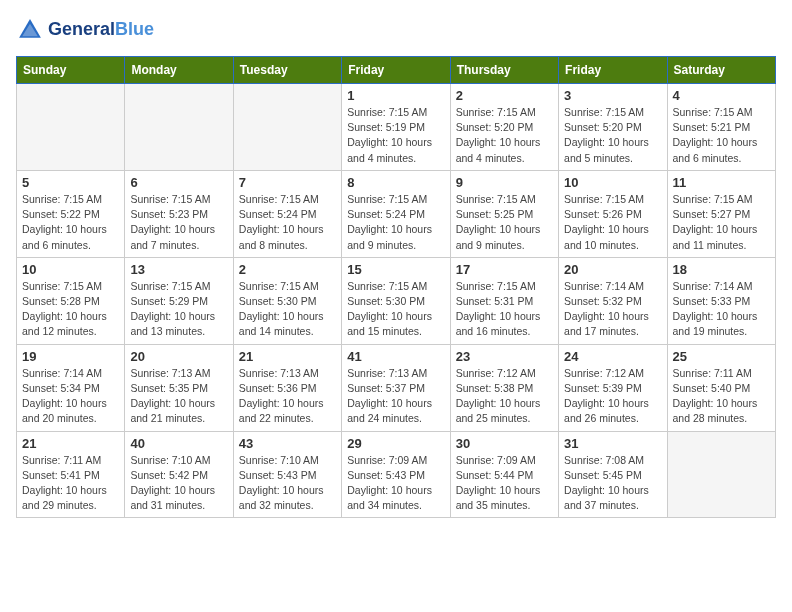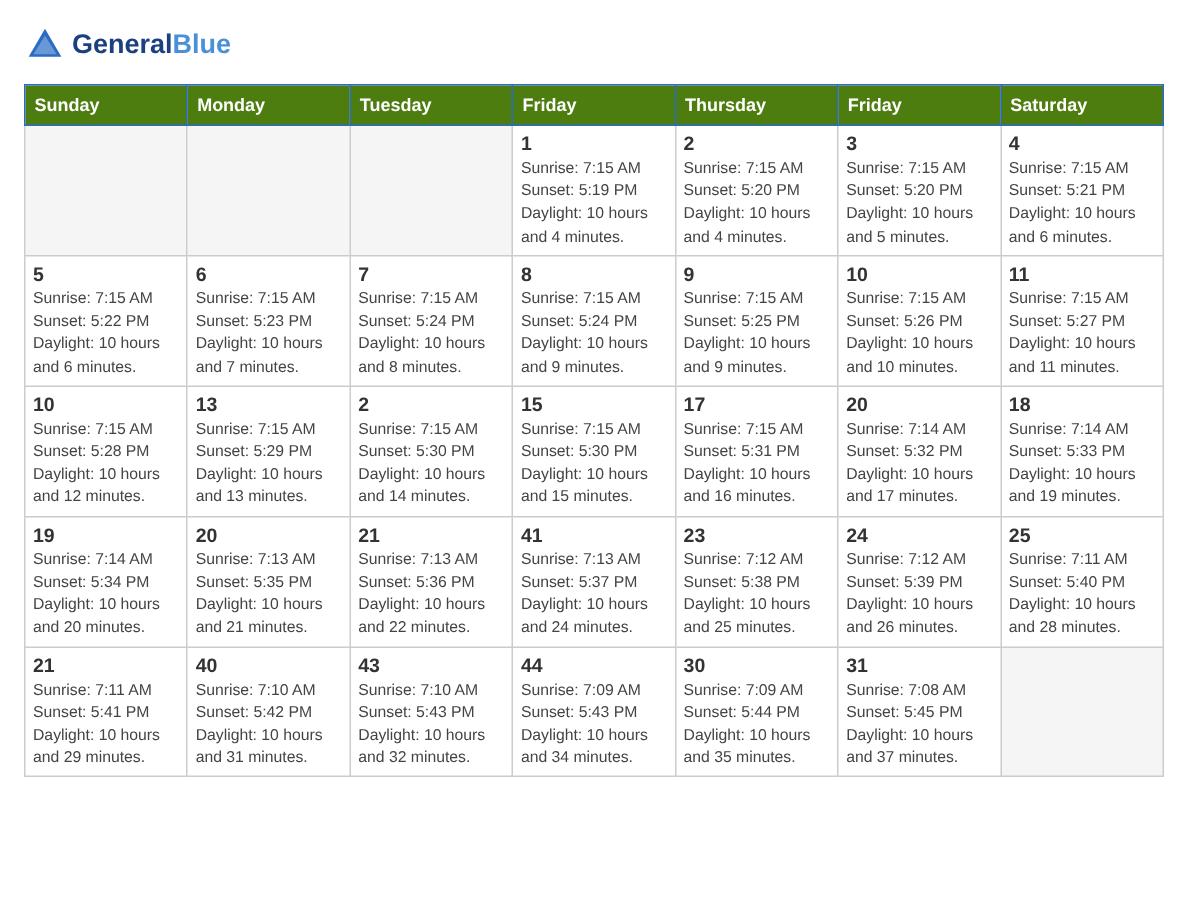--- a/index.html
+++ b/index.html
@@ -237,21 +237,21 @@
         </td>
         <td>
           <span class="day-num">40</span>
           <div class="day-info">Sunrise: 7:10 AM<br>Sunset: 5:42 PM<br>Daylight: 10 hours<br>and 31 minutes.</div>
         </td>
         <td>
           <span class="day-num">43</span>
           <div class="day-info">Sunrise: 7:10 AM<br>Sunset: 5:43 PM<br>Daylight: 10 hours<br>and 32 minutes.</div>
         </td>
         <td>
-          <span class="day-num">44</span>
+          <span class="day-num">29</span>
           <div class="day-info">Sunrise: 7:09 AM<br>Sunset: 5:43 PM<br>Daylight: 10 hours<br>and 34 minutes.</div>
         </td>
         <td>
           <span class="day-num">30</span>
           <div class="day-info">Sunrise: 7:09 AM<br>Sunset: 5:44 PM<br>Daylight: 10 hours<br>and 35 minutes.</div>
         </td>
         <td>
           <span class="day-num">31</span>
           <div class="day-info">Sunrise: 7:08 AM<br>Sunset: 5:45 PM<br>Daylight: 10 hours<br>and 37 minutes.</div>
         </td>

